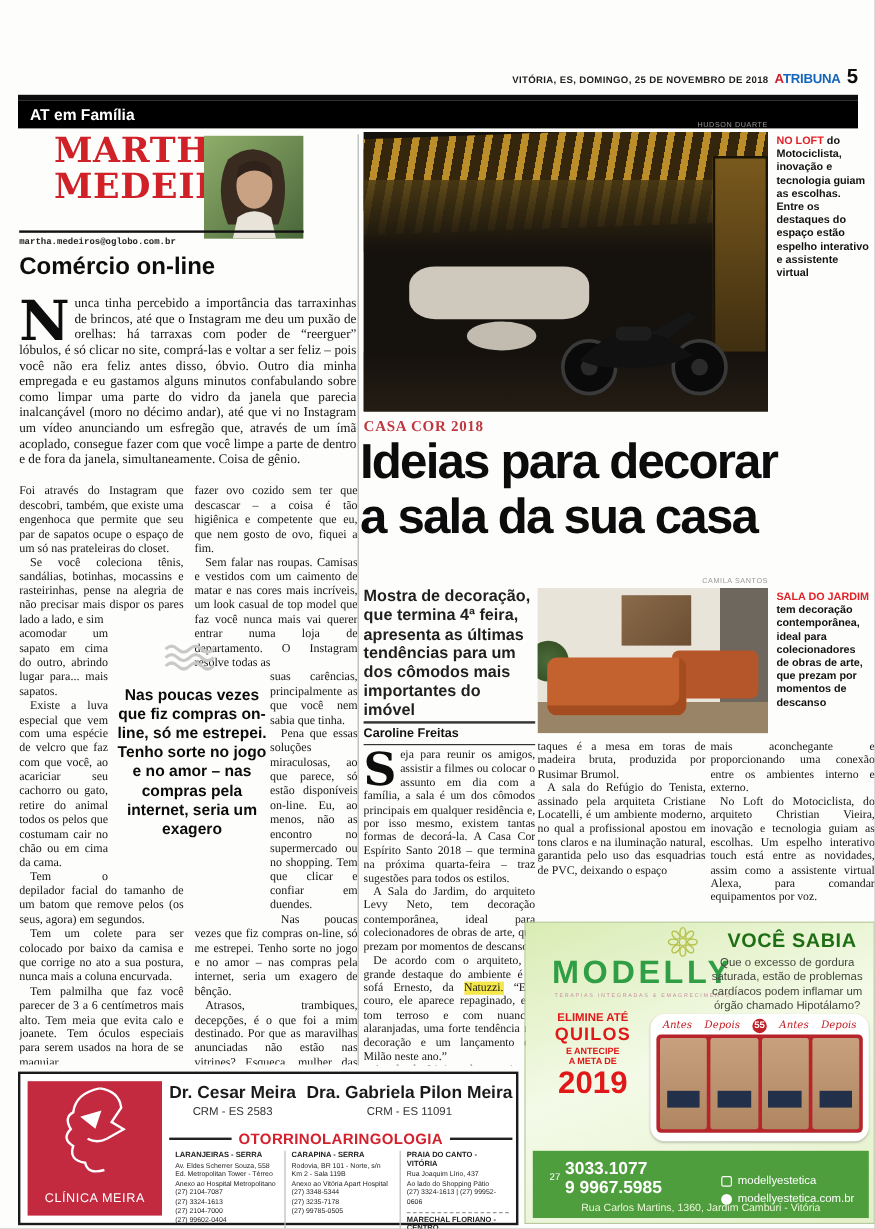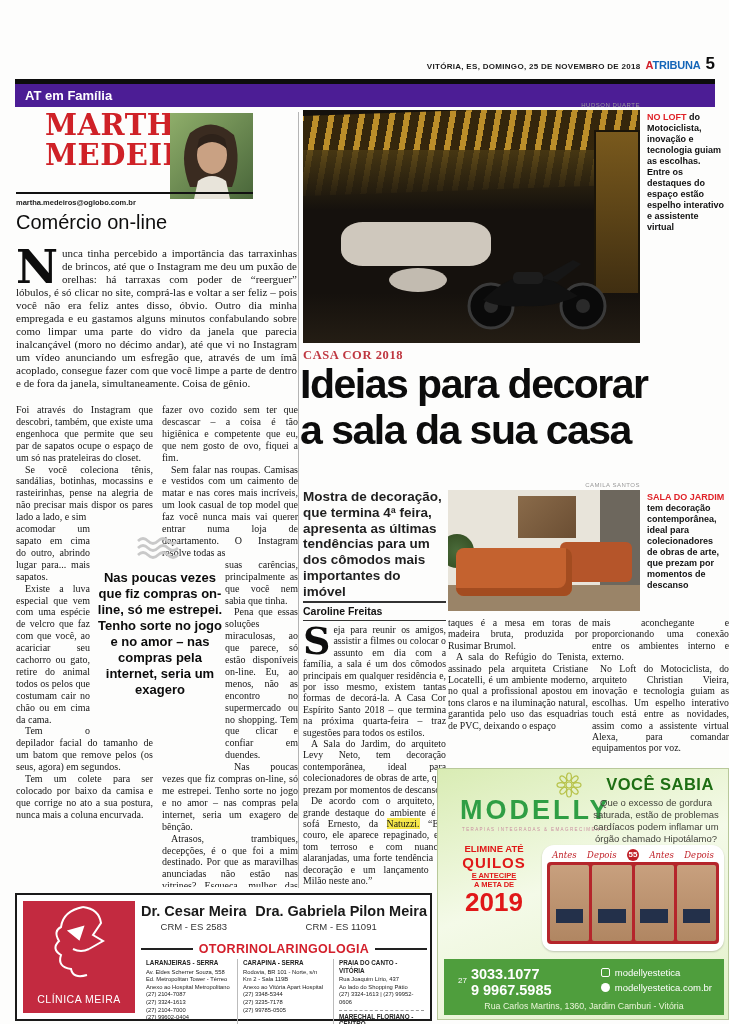--- a/index.html
+++ b/index.html
@@ -6,29 +6,29 @@
   body { background:#888; font-family:"Liberation Serif", serif; }
   #page { position:relative; width:729px; height:1024px; background:#fdfdfc; margin:0 auto; overflow:hidden; color:#141414; }
 
   
   .hdr-row { position:absolute; top:54px; right:14px; display:flex; align-items:baseline; gap:5px; }
   .hdr-date { font-family:"Liberation Sans",sans-serif; font-weight:bold; font-size:8px; letter-spacing:.3px; color:#1c1c1c; }
   .hdr-brand { font-family:"Liberation Sans",sans-serif; font-weight:bold; font-size:11px; letter-spacing:-0.2px; }
   .hdr-brand .a { color:#d0202a; } .hdr-brand .rest { color:#1566b8; }
   .hdr-page { font-family:"Liberation Sans",sans-serif; font-weight:bold; font-size:17px; color:#0d0d0d; }
   .black-bar { position:absolute; left:15px; top:79px; width:700px; height:5px; background:#0d0d0d; }
-  .blue-banner { position:absolute; left:15px; top:84px; width:700px; height:23px; background:#4c1d95; }
+  .blue-banner { position:absolute; left:15px; top:84px; width:700px; height:23px; background:#000000; }
   .blue-banner span { display:block; padding-left:10px; line-height:23px; color:#fff; font-family:"Liberation Sans",sans-serif; font-weight:bold; font-size:13px; }
 
   
   .masthead { position:absolute; left:16px; top:110px; font-family:"DejaVu Serif",serif; font-weight:bold; font-size:29px; line-height:30px; color:#cf2127; letter-spacing:0.5px;margin-left:29px; }
   .martha-photo { position:absolute; left:170px; top:113px; width:83px; height:86px; overflow:hidden; }
   .mast-rule { position:absolute; left:16px; top:192px; width:237px; height:2px; background:#111; }
-  .mast-email { position:absolute; left:16px; top:198px; font-family:Liberation Sans, sans-serif; font-weight:bold; font-size:7.5px; color:#222;text-align:right; }
-  .col-title { position:absolute; left:16px; top:211px; font-family:"Liberation Sans",sans-serif; font-weight:normal; font-size:20px; color:#0d0d0d;text-align:center; }
+  .mast-email { position:absolute; left:16px; top:198px; font-family:Liberation Mono, monospace; font-weight:bold; font-size:7.5px; color:#222;text-align:right; }
+  .col-title { position:absolute; left:16px; top:211px; font-family:"Liberation Sans",sans-serif; font-weight:bold; font-size:20px; color:#0d0d0d;text-align:center; }
   .lead-par { position:absolute; left:16px; top:247px; width:281px; font-size:11px; line-height:13px; text-align:justify; }
   .dropcap-n { float:left; font-family:"DejaVu Serif",serif; font-weight:bold; font-size:46px; line-height:37px; padding:2px 4px 0 0; color:#0d0d0d; }
   .mcols { position:absolute; left:16px; top:404px; width:282px; height:483px; overflow:hidden; }
   .mcol { position:absolute; top:0; font-size:10px; line-height:11.9px; text-align:justify; }
   .mcol1 { left:0; width:137px; height:483px; }
   .mcol2 { left:146px; width:136px; height:483px; }
   .mcol p { text-indent:9px; }
   .mcol p.noind { text-indent:0; }
   .sp-r { float:right; width:58px; height:205px; margin:2px 0 4px 5px; }
   .sp-l { float:left; width:58px; height:205px; margin:2px 5px 4px 0; }
@@ -93,33 +93,33 @@
   .modelly { position:absolute; left:437px; top:768px; width:292px; height:252px; border:1px solid #b8c89a; background:linear-gradient(160deg,#d9ecb4 0%,#f4fae8 45%,#e2f0c8 100%); overflow:hidden; }
   .md-flower { position:absolute; left:118px; top:3px; }
   .md-brand { position:absolute; left:22px; top:26px; font-family:"Liberation Sans",sans-serif; font-weight:bold; font-size:27px; letter-spacing:3px; color:#2f9e44; }
   .md-tagline { position:absolute; left:24px; top:58px; font-family:"Liberation Sans",sans-serif; font-size:4.5px; letter-spacing:1.4px; color:#c98fa0; }
   .md-headline { position:absolute; left:158px; top:6px; width:128px; text-align:center; font-family:"Liberation Sans",sans-serif; font-weight:bold; font-size:16.5px; letter-spacing:.5px; color:#1e6e14; }
   .md-question { position:absolute; left:148px; top:28px; width:140px; text-align:center; font-family:"Liberation Sans",sans-serif; font-size:9.5px; line-height:12px; color:#44443c; }
   .md-red { position:absolute; left:14px; top:74px; width:84px; text-align:center; color:#e01818; font-family:"Liberation Sans",sans-serif; font-weight:bold; }
   .md-elimine { font-size:9.5px; }
   .md-num { font-size:44px; line-height:40px; }
   .md-quilos { font-size:15px; letter-spacing:1px; }
-  .md-ante { font-size:7.5px;text-decoration:underline; } .md-meta { font-size:7.5px; }
+  .md-ante { font-size:7.5px; } .md-meta { font-size:7.5px; }
   .md-year { font-size:26px; line-height:26px; }
   .md-panel { position:absolute; left:104px; top:76px; width:182px; height:106px; background:#fff; border-radius:12px; box-shadow:0 1px 2px #0003; padding:3px 5px; }
   .md-labels { display:flex; justify-content:space-around; align-items:center; height:14px; font-family:"DejaVu Serif",serif; font-style:italic; font-size:8.5px; color:#c02028; }
   .md-badge { font-family:"Liberation Sans",sans-serif; font-style:normal; font-weight:bold; font-size:8px; color:#fff; background:#c02028; border-radius:50%; width:12px; height:12px; line-height:12px; text-align:center; }
   .md-photos { display:flex; gap:3px; background:#b5252b; padding:3px; border-radius:4px; height:82px; }
   .md-fig { flex:1; background:linear-gradient(#c8a07e,#b08662); border-radius:2px; position:relative; }
   .md-fig::after { content:""; position:absolute; left:15%; bottom:18px; width:70%; height:14px; background:#23304a; }
   .md-bar { position:absolute; left:6px; top:190px; width:280px; height:56px; background:#4f9e3d; color:#fff; font-family:"Liberation Sans",sans-serif; }
   .md-phones { position:absolute; left:14px; top:7px; display:flex; gap:4px; }
   .md-ddd { font-size:8px; margin-top:10px; }
   .md-ph { font-weight:bold; font-size:14.5px; line-height:16px; }
-  .md-links { position:absolute; right:12px; top:8px; font-size:9.5px; }
+  .md-links { position:absolute; right:12px; top:20px; font-size:9.5px; }
   .md-links div { display:flex; align-items:center; gap:5px; margin-bottom:4px; }
   .md-addr { position:absolute; left:0; bottom:4px; width:100%; text-align:center; font-size:8.8px; color:#eaf5d8; }
 
   .ico-sq { width:9px; height:9px; border:1.5px solid #fff; border-radius:2px; display:inline-block; }
   .ico-ci { width:9px; height:9px; background:#fff; border-radius:50%; display:inline-block; }
 </style>
 </head>
 <body>
 
 <div id="page">
@@ -164,20 +164,21 @@
 
   <div class="mcols">
     <div class="mcol mcol1">
       <p class="noind">Foi através do Instagram que descobri, também, que existe uma engenhoca que permite que seu par de sapatos ocupe o espaço de um só nas prateleiras do closet.</p>
       <p>Se você coleciona tênis, sandálias, botinhas, mocassins e rasteirinhas, pense na alegria de não precisar mais dispor os pares lado a lado, e sim</p>
       <div class="sp-r"></div>
       <p class="noind">acomodar um sapato em cima do outro, abrindo lugar para... mais sapatos.</p>
       <p>Existe a luva especial que vem com uma espécie de velcro que faz com que você, ao acariciar seu cachorro ou gato, retire do animal todos os pelos que costumam cair no chão ou em cima da cama.</p>
       <p>Tem o depilador facial do tamanho de um batom que remove pelos (os seus, agora) em segundos.</p>
       <p>Tem um colete para ser colocado por baixo da camisa e que corrige no ato a sua postura, nunca mais a coluna encurvada.</p>
+      <p>Tem palmilha que faz você parecer de 3 a 6 centímetros mais alto. Tem meia que evita calo e joanete. Tem óculos especiais para serem usados na hora de se maquiar.</p>
 
     </div>
     <div class="mcol mcol2">
       <p class="noind">fazer ovo cozido sem ter que descascar – a coisa é tão higiênica e competente que eu, que nem gosto de ovo, fiquei a fim.</p>
       <p>Sem falar nas roupas. Camisas e vestidos com um caimento de matar e nas cores mais incríveis, um look casual de top model que faz você nunca mais vai querer entrar numa loja de departamento. O Instagram resolve todas as</p>
       <div class="sp-l"></div>
       <p class="noind">suas carências, principalmente as que você nem sabia que tinha.</p>
       <p>Pena que essas soluções miraculosas, ao que parece, só estão disponíveis on-line. Eu, ao menos, não as encontro no supermercado ou no shopping. Tem que clicar e confiar em duendes.</p>
       <p>Nas poucas vezes que fiz compras on-line, só me estrepei. Tenho sorte no jogo e no amor – nas compras pela internet, seria um exagero de bênção.</p>
       <p>Atrasos, trambiques, decepções, é o que foi a mim destinado. Por que as maravilhas anunciadas não estão nas vitrines? Esqueça, mulher das cavernas: renda-se ao ilusionismo das redes, confie no comércio digital e em suas pseudogenialidades.</p>

